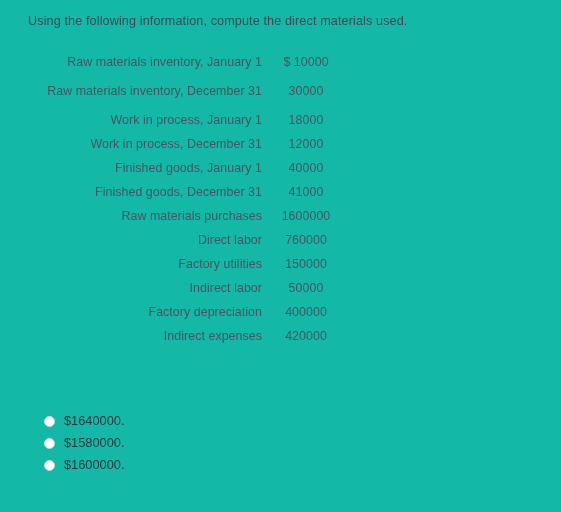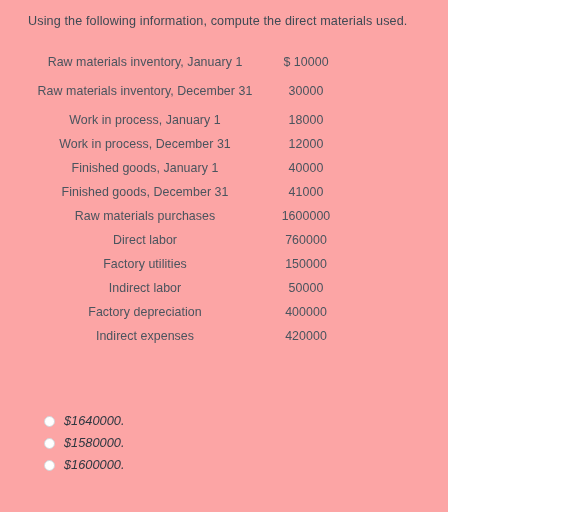--- a/index.html
+++ b/index.html
@@ -10,23 +10,23 @@
   body {
     width: 561px;
     height: 512px;
     overflow: hidden;
     font-family: "Liberation Sans", "DejaVu Sans", sans-serif;
     -webkit-font-smoothing: antialiased;
   }
 
   #question-card {
     position: relative;
-    width: 448px;
+    width: 561px;
     height: 512px;
-    background: #fca5a5;
+    background: #14b8a6;
     box-sizing: border-box;
   }
 
   
   #question-prompt {
     position: absolute;
     left: 28px;
     top: 13px;
     width: 500px;
     font-size: 12.6px;
@@ -51,41 +51,40 @@
     color: #4a545e;
     letter-spacing: 0.005em;
   }
   #data-table tr { height: 24px; }
   #data-table tr.tall { height: 34px; }
 
   td.item-label {
     width: 234px;
     padding-right: 8px;
     line-height: 17px;
-    text-align: center;
+    text-align: right;
   }
   td.item-value {
     width: 88px;
     text-align: center;
     line-height: 17px;
     white-space: nowrap;
   }
 
   
   #answer-options {
     position: absolute;
     left: 44px;
     top: 410px;
     width: 300px;
   }
   .option-row {
     display: flex;
     align-items: center;
     height: 22px;
-    font-style: italic;
   }
   .radio-circle {
     flex: 0 0 auto;
     width: 11px;
     height: 11px;
     border: 1.4px solid #d2d6da;
     border-radius: 50%;
     background: #ffffff;
     box-sizing: border-box;
   }

